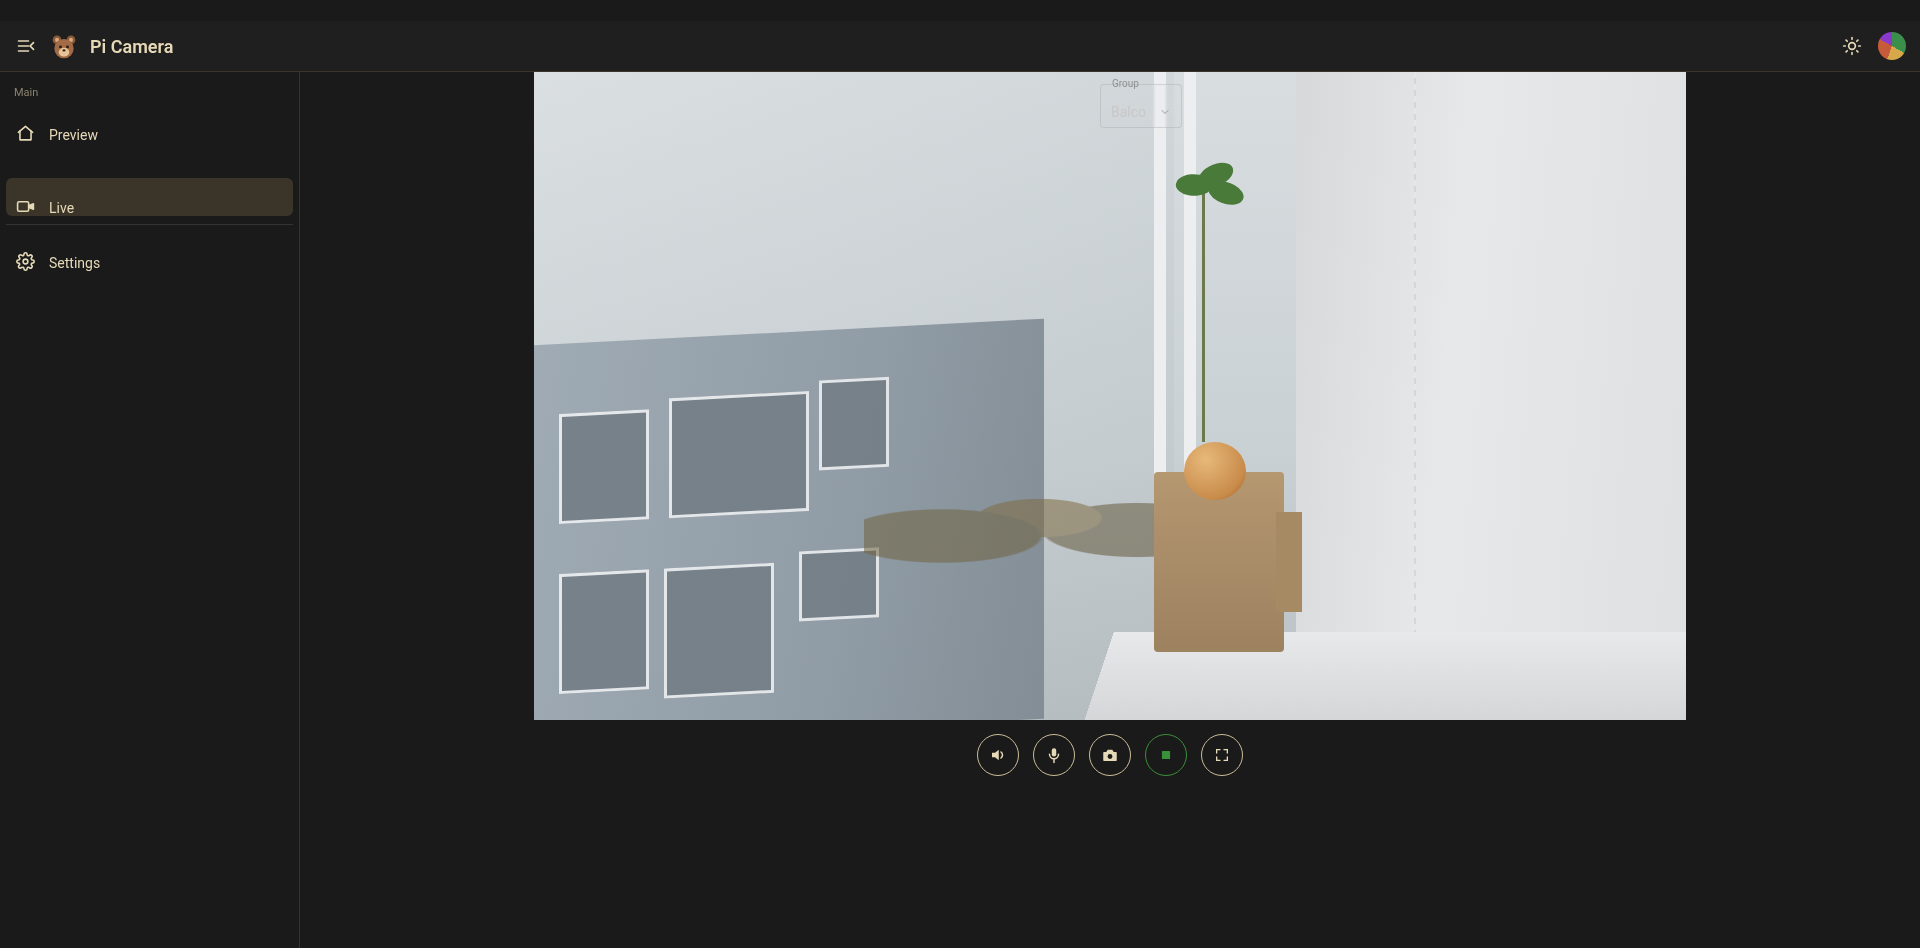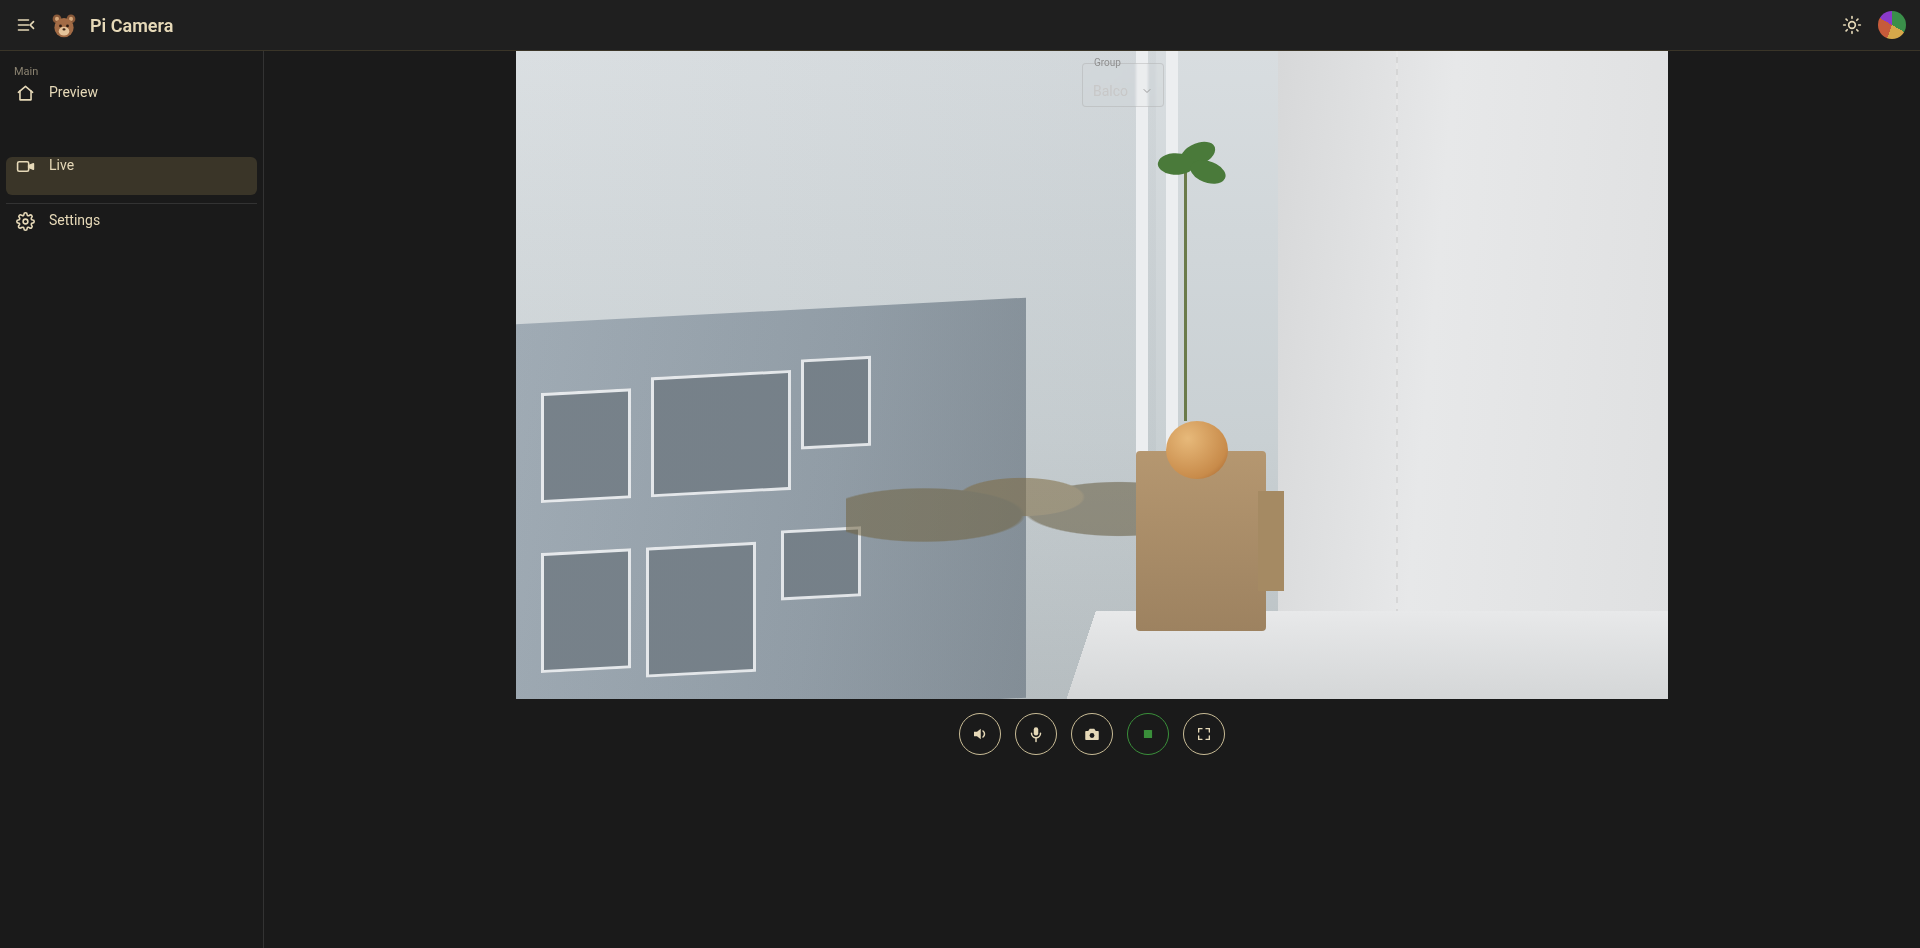--- a/index.html
+++ b/index.html
@@ -14,20 +14,21 @@
     display: flex; flex-direction: column; height: 100vh;
   }
 
   
   .header {
     height: 51px;
     background: #1f1f1f;
     border-bottom: 1px solid #3a3528;
     display: flex; align-items: center;
     padding: 0 14px;
+    margin-top: 21px;
   }
   .header-left {
     display: flex; align-items: center; gap: 12px; flex: 1;
   }
   .menu-toggle {
     width: 24px; height: 24px;
     display: flex; align-items: center; justify-content: center;
     cursor: pointer; color: #e6d9b8;
   }
   .logo-bear {
@@ -48,31 +49,31 @@
     width: 28px; height: 28px; border-radius: 50%;
     background: conic-gradient(#3a8f4a 0 120deg, #d6a84a 120deg 200deg, #c65b3a 200deg 300deg, #8a3acb 300deg 360deg);
     cursor: pointer;
   }
 
   
   .body {
     flex: 1; display: flex; min-height: 0;
   }
   .sidebar {
-    width: 264px;
+    width: 300px;
     background: #1a1a1a;
     border-right: 1px solid #333;
     padding: 8px 6px;
     display: flex; flex-direction: column; gap: 2px;
   }
   .section-label {
     font-size: 11px; color: #8a8270; padding: 6px 8px 4px 8px;
   }
   .nav-item {
-    display: flex; align-items: flex-start; gap: 14px;
+    display: flex; align-items: flex-end; gap: 14px;
     height: 38px; padding: 0 10px;
     border-radius: 6px;
     color: #e6d9b8;
     font-size: 14px;
     cursor: pointer;
   }
   .nav-item.active { background: #3a3528; margin-top: 33px; }
   .nav-sep {
     height: 1px; background: #333; margin: 6px 0;
   }

